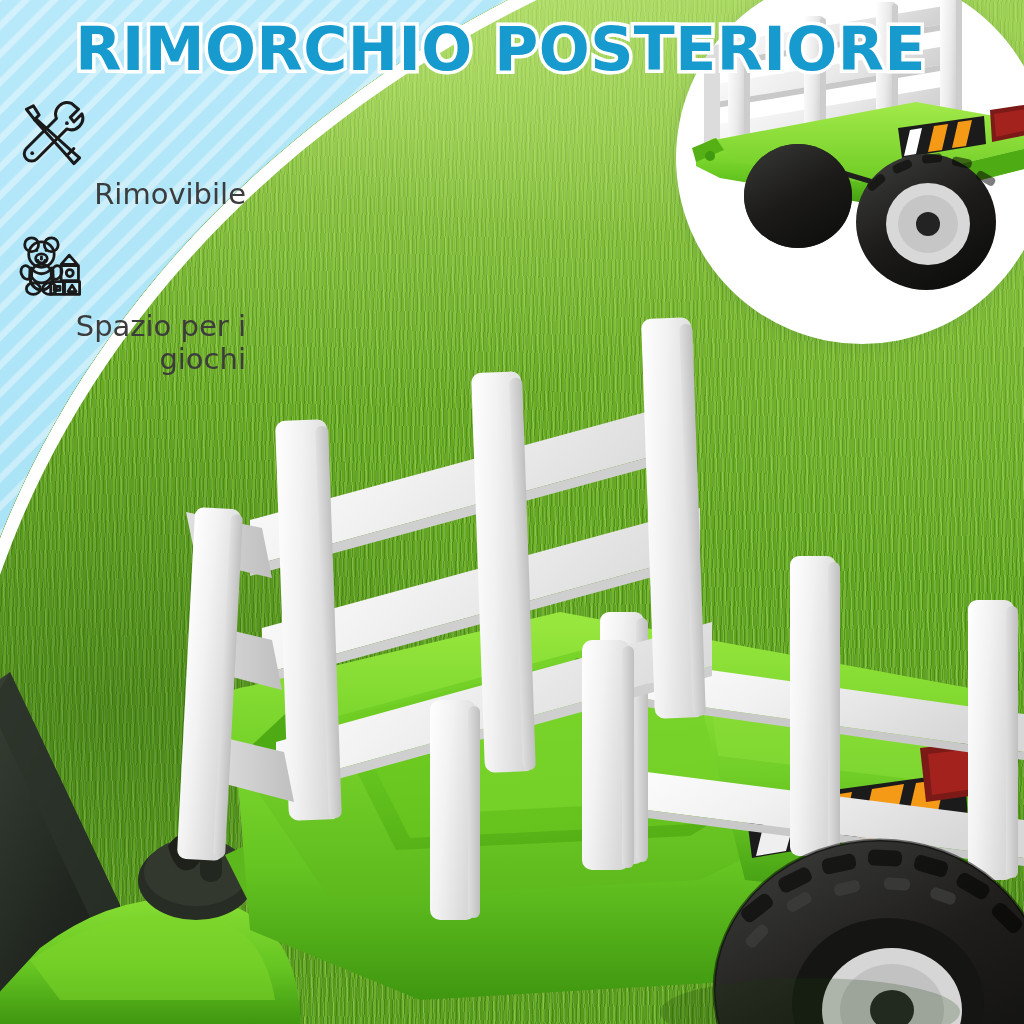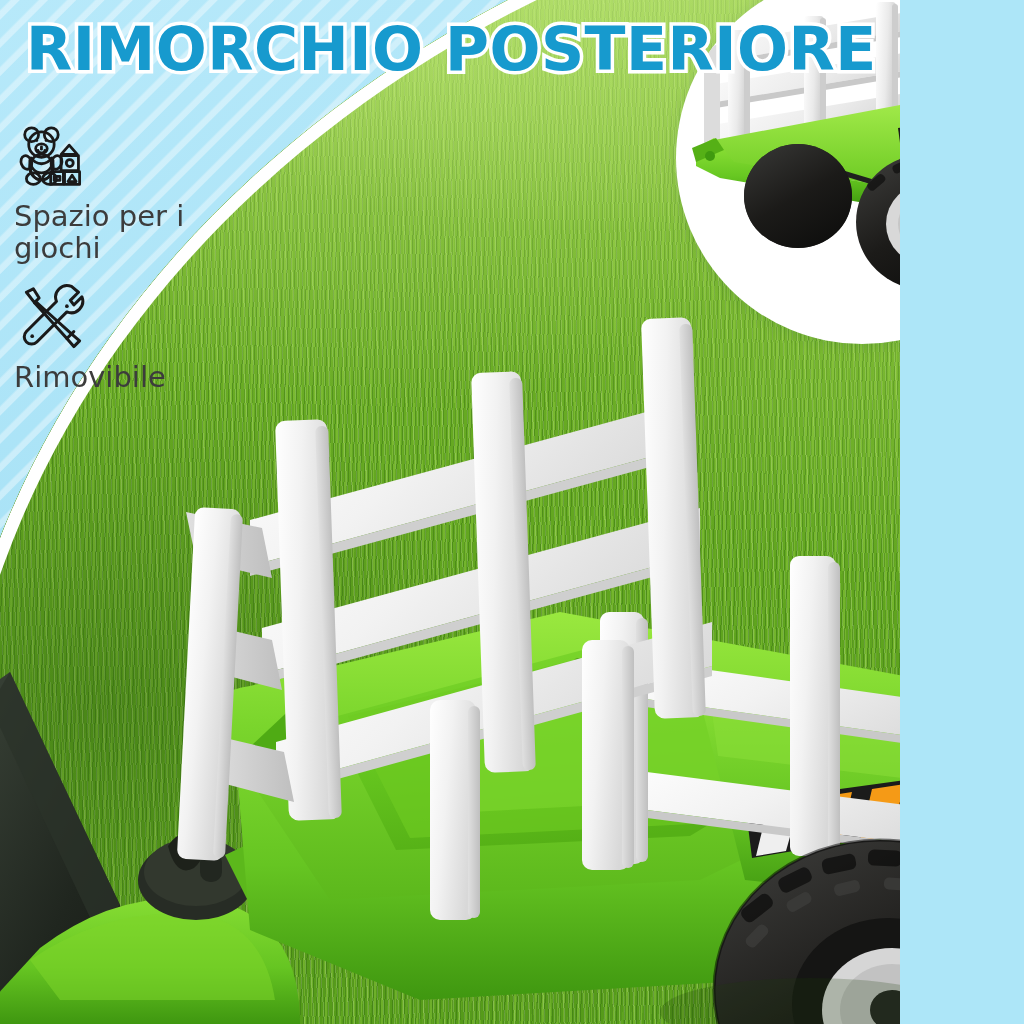--- a/index.html
+++ b/index.html
@@ -7,23 +7,24 @@
   html,body { width:1024px; height:1024px; overflow:hidden; }
   body {
     font-family:"Liberation Sans", sans-serif;
     position:relative;
     background:#ade6f8;
   }
 
   
   .poster {
     position:absolute; inset:0;
-    width:900px; height:1024px;
+    width:1024px; height:1024px;
     overflow:hidden;
     background:#ace4f7;
+    text-align:right;
   }
 
   
   .bg-stripes {
     position:absolute; inset:0;
     background:
       repeating-linear-gradient(
         -45deg,
         rgba(255,255,255,0.00) 0px,
         rgba(255,255,255,0.00) 6px,
@@ -418,71 +419,71 @@
         <ellipse cx="252" cy="252" rx="30" ry="29" fill="#c6c6c6"></ellipse>
         <ellipse cx="252" cy="252" rx="12" ry="12" fill="#232323"></ellipse>
       </g>
     </svg>
   </div>
 
   <div class="title">RIMORCHIO POSTERIORE</div>
 
   <div class="features">
 
-    <div class="feature feature-2">
-      <svg class="feature-icon" viewBox="0 0 64 64" fill="none" stroke="#1a1a1a" stroke-width="2.4" stroke-linecap="round" stroke-linejoin="round">
-
-        <circle cx="13.5" cy="11" r="6"></circle>
-        <circle cx="30.5" cy="11" r="6"></circle>
-
-        <circle cx="22" cy="19.5" r="11"></circle>
-
-        <ellipse cx="22" cy="23" rx="5" ry="4"></ellipse>
-        <path d="M 22 21.5 v 2"></path>
-        <path d="M 19 24.5 a 3 2.4 0 0 0 6 0"></path>
-        <circle cx="18" cy="16" r="1.2" fill="#1a1a1a" stroke="none"></circle>
-        <circle cx="26" cy="16" r="1.2" fill="#1a1a1a" stroke="none"></circle>
-
-        <path d="M 13 31 a 11 12 0 0 0 18 0"></path>
-        <path d="M 12 33 a 10 11 0 0 0 20 0 v 6 a 10 11 0 0 1 -20 0 Z"></path>
-        <ellipse cx="22" cy="39" rx="10" ry="11"></ellipse>
-
-        <ellipse cx="9" cy="35" rx="4.5" ry="6" transform="rotate(-20 9 35)"></ellipse>
-        <ellipse cx="35" cy="35" rx="4.5" ry="6" transform="rotate(20 35 35)"></ellipse>
-
-        <ellipse cx="15" cy="49" rx="6" ry="5"></ellipse>
-        <ellipse cx="29" cy="49" rx="6" ry="5"></ellipse>
-
-        <path d="M 46 20 L 53 28 L 39 28 Z"></path>
-
-        <rect x="39" y="29" width="15" height="13"></rect>
-        <circle cx="46.5" cy="35.5" r="3"></circle>
-
-        <rect x="30" y="43" width="11" height="11"></rect>
-        <rect x="42" y="43" width="13" height="11"></rect>
-        <path d="M 48.5 46 L 52 51.5 L 45 51.5 Z"></path>
-        <rect x="33" y="47" width="5" height="3.5"></rect>
-      </svg>
-      <div class="feature-label">Spazio per i giochi</div>
-    </div>
-
     <div class="feature">
       <svg class="feature-icon" viewBox="0 0 64 64" fill="none" stroke="#1a1a1a" stroke-width="2.6" stroke-linecap="round" stroke-linejoin="round">
 
         <path d="M 9 8 L 15 5 L 20 13 L 16 17 Z"></path>
         <path d="M 16 17 L 44 48 L 50 55 L 55 50 L 48 44 L 17 16"></path>
         <path d="M 44 48 L 50 42"></path>
 
         <path d="M 54 8 L 47 15 L 50 19 L 57 12
                  a 10 10 0 0 1 -13 13
                  L 18 51
                  a 6 6 0 0 1 -9 -9
                  L 35 16
                  a 10 10 0 0 1 13 -13 Z"></path>
         <circle cx="14" cy="46" r="1.6" fill="#1a1a1a" stroke="none"></circle>
         <circle cx="44" cy="20" r="1.6" fill="#1a1a1a" stroke="none"></circle>
       </svg>
       <div class="feature-label">Rimovibile</div>
     </div>
 
+    <div class="feature feature-2">
+      <svg class="feature-icon" viewBox="0 0 64 64" fill="none" stroke="#1a1a1a" stroke-width="2.4" stroke-linecap="round" stroke-linejoin="round">
+
+        <circle cx="13.5" cy="11" r="6"></circle>
+        <circle cx="30.5" cy="11" r="6"></circle>
+
+        <circle cx="22" cy="19.5" r="11"></circle>
+
+        <ellipse cx="22" cy="23" rx="5" ry="4"></ellipse>
+        <path d="M 22 21.5 v 2"></path>
+        <path d="M 19 24.5 a 3 2.4 0 0 0 6 0"></path>
+        <circle cx="18" cy="16" r="1.2" fill="#1a1a1a" stroke="none"></circle>
+        <circle cx="26" cy="16" r="1.2" fill="#1a1a1a" stroke="none"></circle>
+
+        <path d="M 13 31 a 11 12 0 0 0 18 0"></path>
+        <path d="M 12 33 a 10 11 0 0 0 20 0 v 6 a 10 11 0 0 1 -20 0 Z"></path>
+        <ellipse cx="22" cy="39" rx="10" ry="11"></ellipse>
+
+        <ellipse cx="9" cy="35" rx="4.5" ry="6" transform="rotate(-20 9 35)"></ellipse>
+        <ellipse cx="35" cy="35" rx="4.5" ry="6" transform="rotate(20 35 35)"></ellipse>
+
+        <ellipse cx="15" cy="49" rx="6" ry="5"></ellipse>
+        <ellipse cx="29" cy="49" rx="6" ry="5"></ellipse>
+
+        <path d="M 46 20 L 53 28 L 39 28 Z"></path>
+
+        <rect x="39" y="29" width="15" height="13"></rect>
+        <circle cx="46.5" cy="35.5" r="3"></circle>
+
+        <rect x="30" y="43" width="11" height="11"></rect>
+        <rect x="42" y="43" width="13" height="11"></rect>
+        <path d="M 48.5 46 L 52 51.5 L 45 51.5 Z"></path>
+        <rect x="33" y="47" width="5" height="3.5"></rect>
+      </svg>
+      <div class="feature-label">Spazio per i giochi</div>
+    </div>
+
   </div>
 
 </div>
 
 </body></html>

